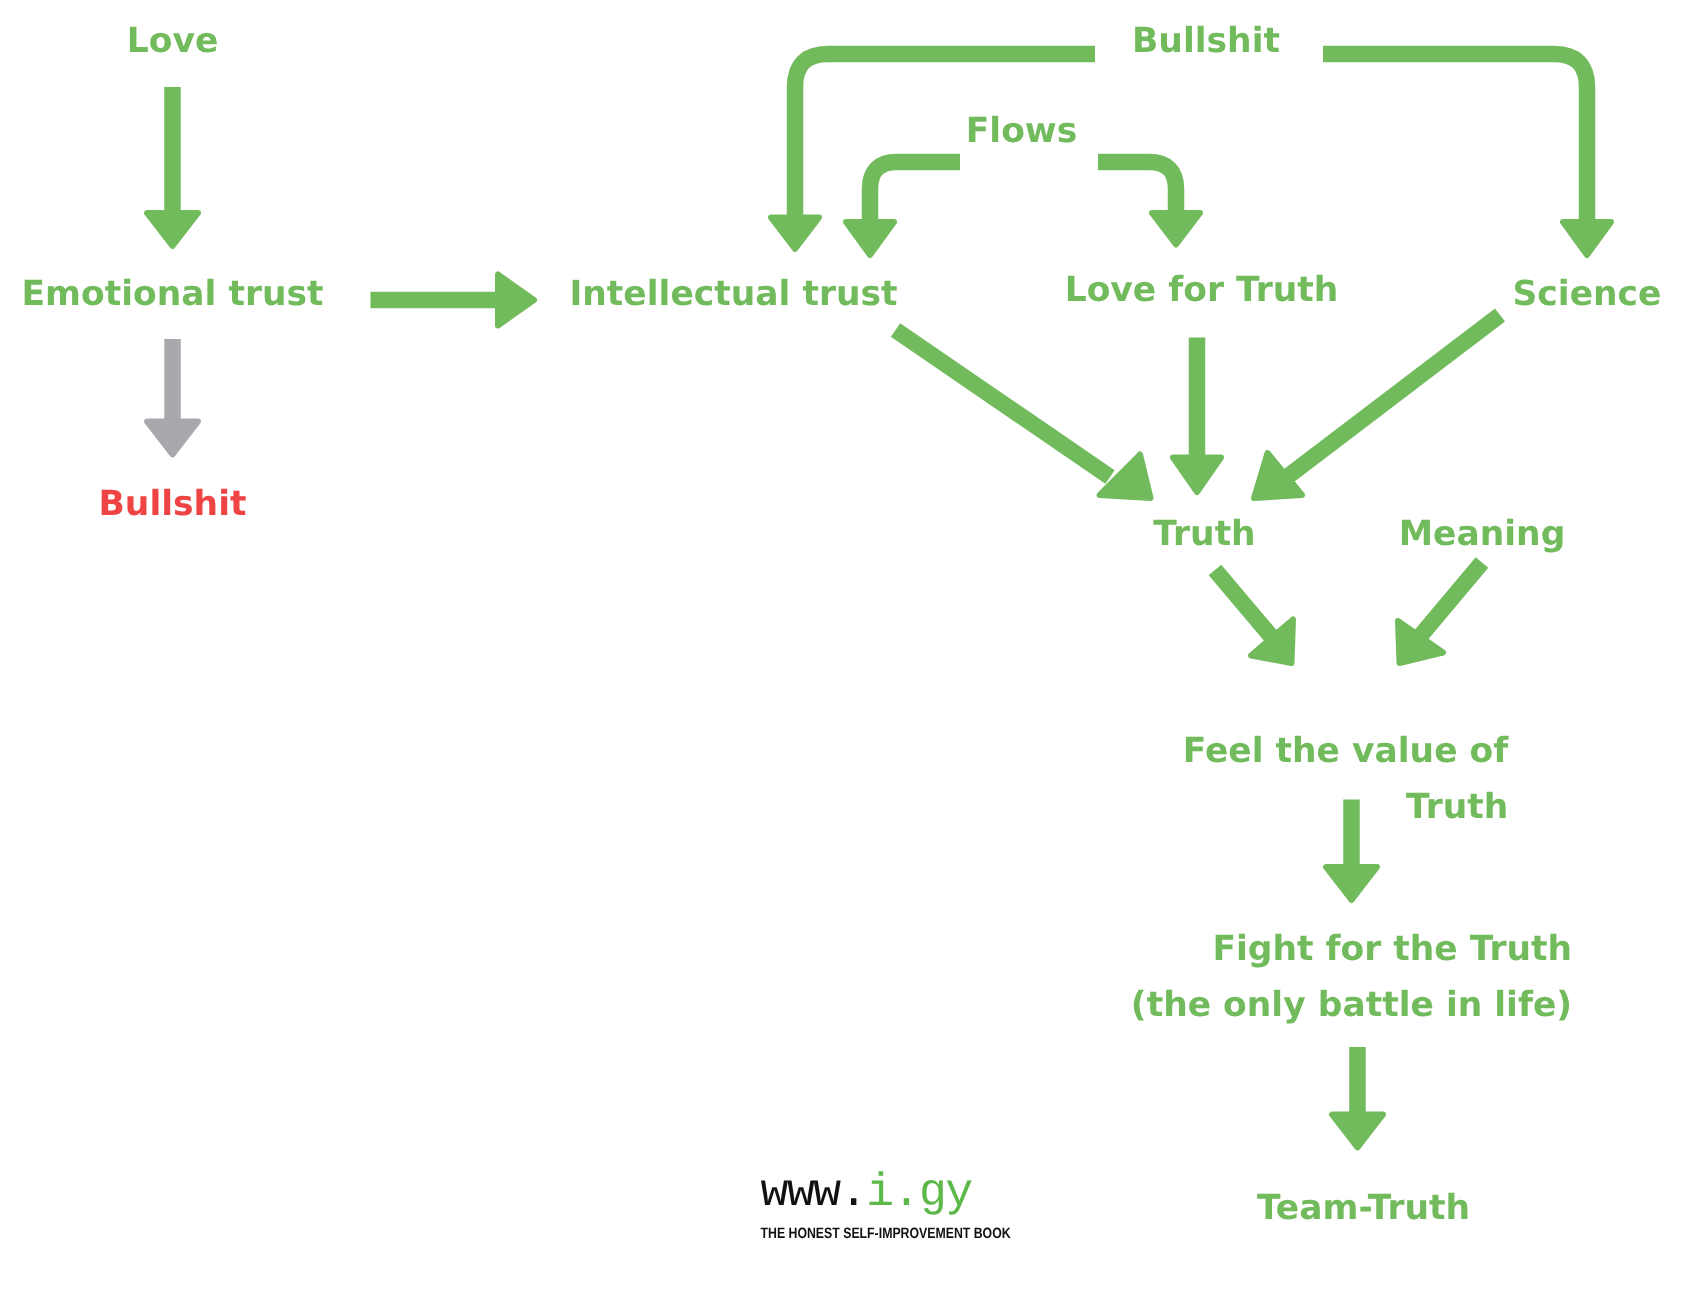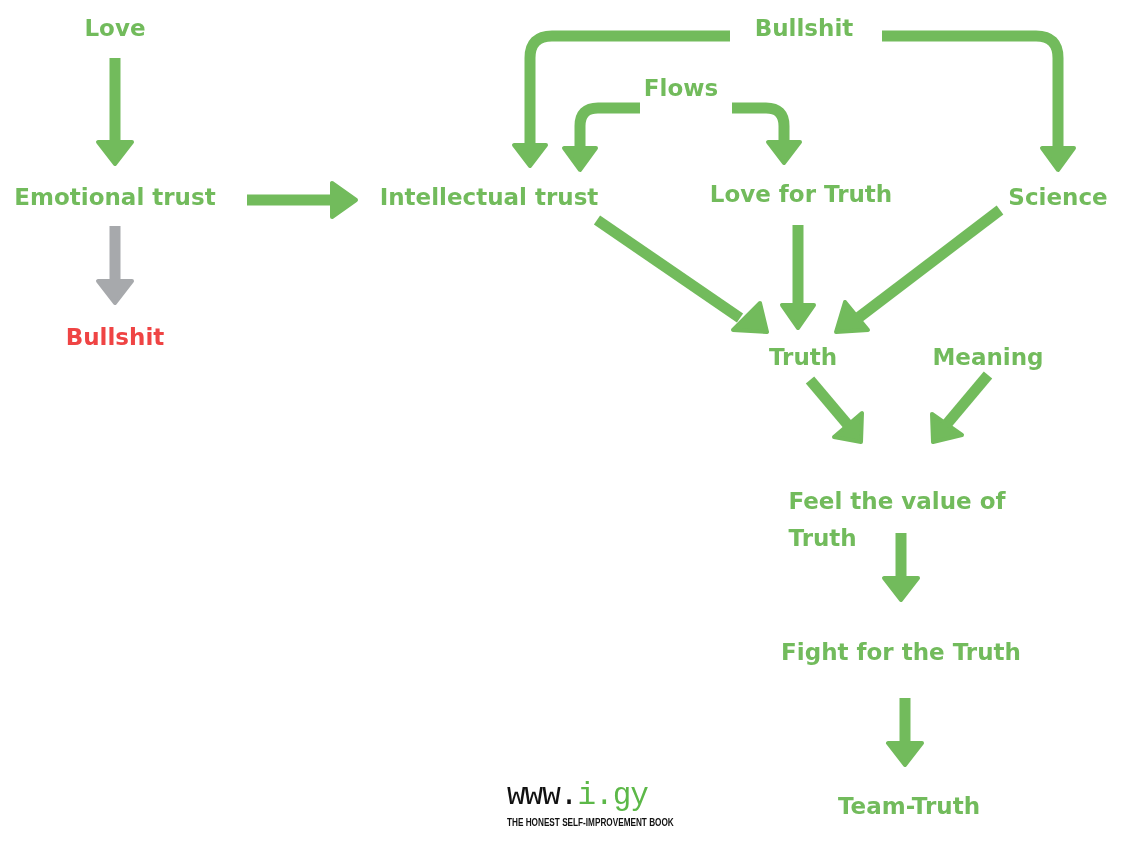--- a/index.html
+++ b/index.html
@@ -1,20 +1,20 @@
 <!DOCTYPE html>
 <html><head>
 <meta charset="utf-8">
 <style>
   html, body { margin: 0; padding: 0; background: #ffffff; }
   body { width: 1128px; height: 861px; position: relative; overflow: hidden;
          font-family: "DejaVu Sans", sans-serif; }
   #diagram { position: absolute; left: 0; top: 0; }
   .label { position: absolute; font-weight: bold; font-size: 23px; color: #72bb5c;
-           white-space: nowrap; transform: translate(-50%, -50%); text-align: left; line-height: 37px; }
+           white-space: nowrap; transform: translate(-50%, -50%); text-align: right; line-height: 37px; }
   .label.gray { color: #ef4444; }
   .logo { position: absolute; left: 507px; top: 780px; }
   .logo-url { font-family: Liberation Mono, monospace; font-size: 31px; color: #111; letter-spacing: -1px; line-height: 32px; }
   .logo-url .accent { color: #5cb848; }
   .logo-tag { font-family: "Liberation Sans", sans-serif; font-size: 10px; color: #111; font-weight: bold; transform: scaleX(0.82); transform-origin: left; white-space: nowrap; margin-top: 5px; }
 </style>
 </head>
 <body>
 
 <svg id="diagram" width="1128" height="861">
@@ -71,19 +71,20 @@
 <div class="label" style="left:801px;top:194px">Love for Truth</div>
 <div class="label" style="left:1058px;top:197px">Science</div>
 <div class="label" style="left:803px;top:357px">Truth</div>
 <div class="label" style="left:988px;top:357px">Meaning</div>
 <div class="label" style="left:897px;top:520px">
   <div>Feel the value of</div>
   <div>Truth</div>
 </div>
 <div class="label" style="left:901px;top:652px">
   <div>Fight for the Truth</div>
+  <div>(the only battle in life)</div>
 </div>
 <div class="label" style="left:909px;top:806px">Team-Truth</div>
 
 <div class="logo">
   <div class="logo-url"><span>www.</span><span class="accent">i.gy</span></div>
   <div class="logo-tag">THE HONEST SELF-IMPROVEMENT BOOK</div>
 </div>
 
 </body></html>

